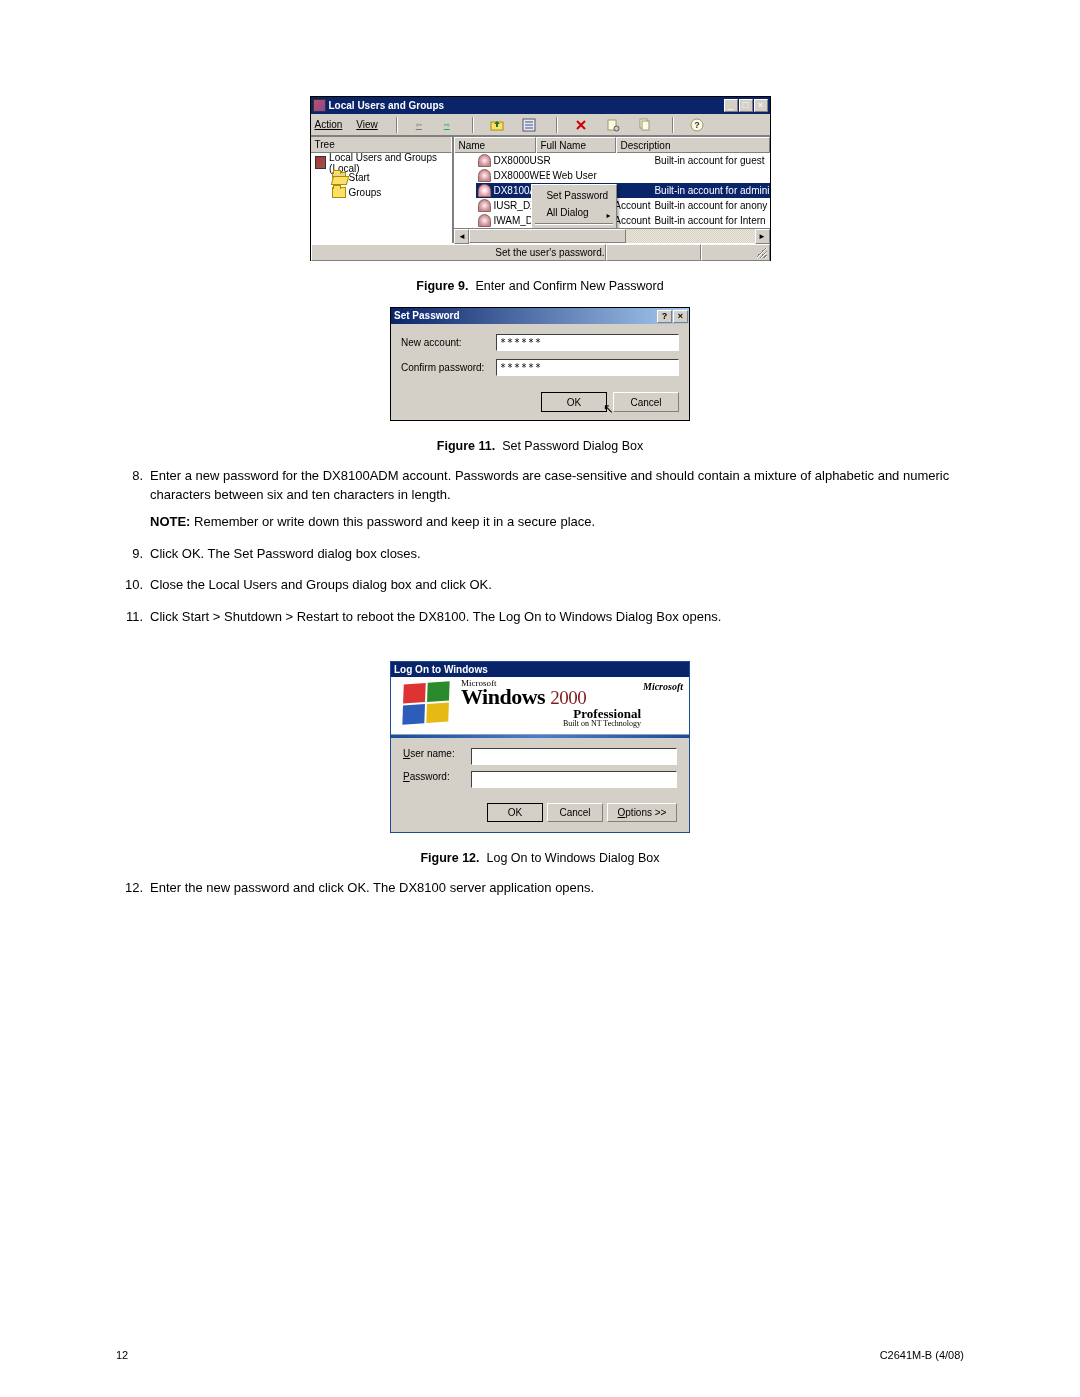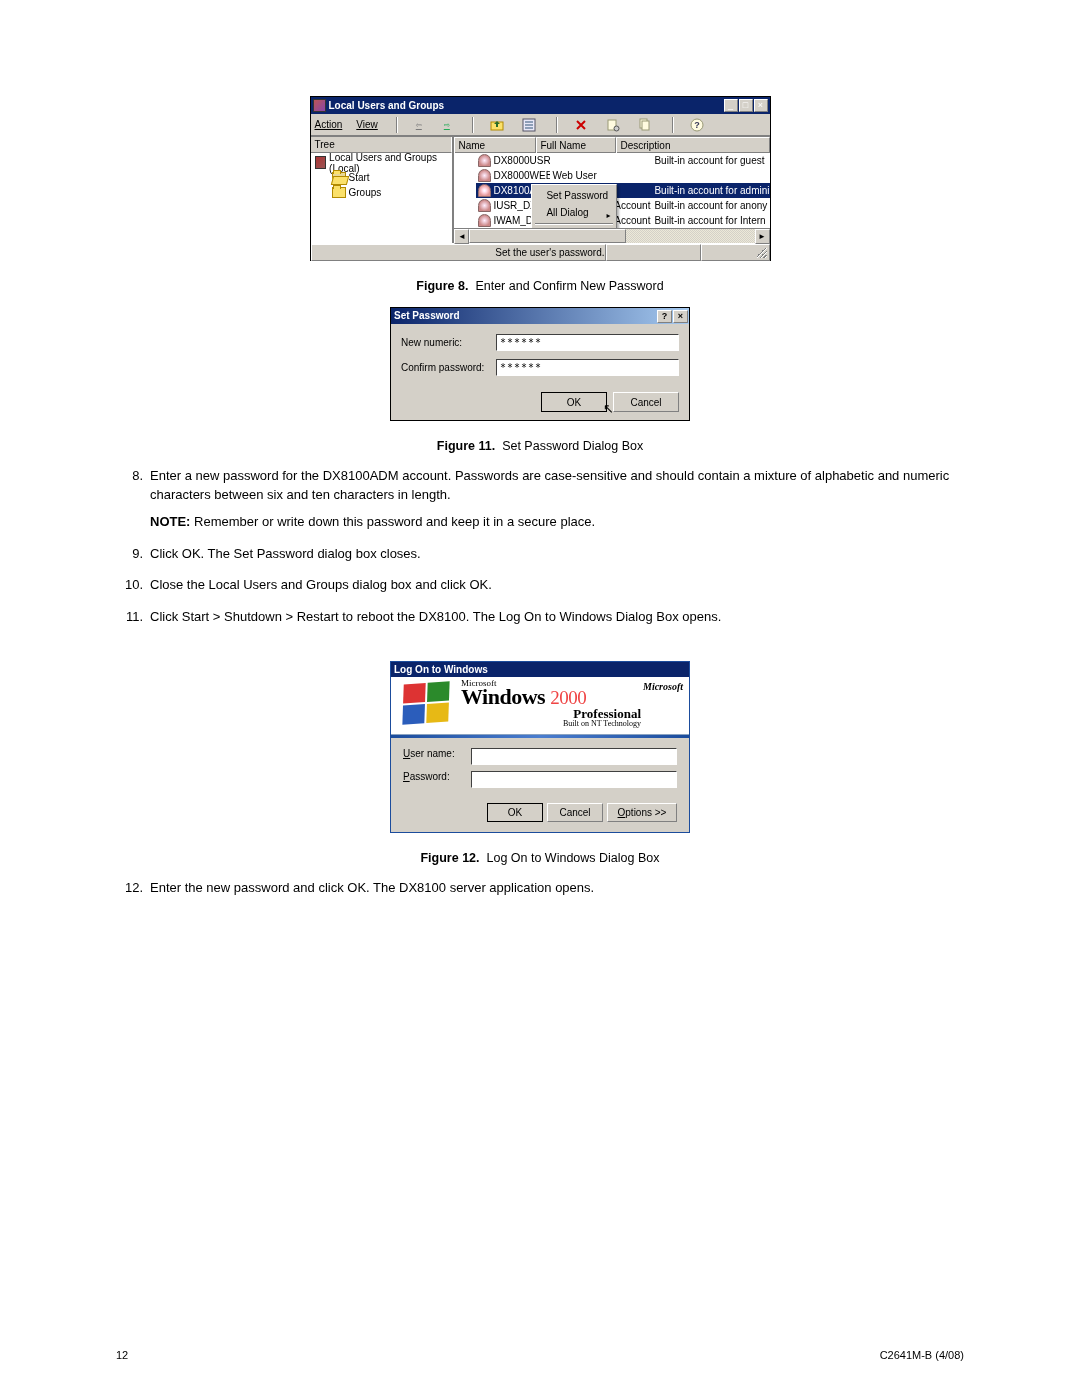--- a/index.html
+++ b/index.html
@@ -197,21 +197,21 @@
   .banner .flag span:nth-child(1){background:#d33;}
   .banner .flag span:nth-child(2){background:#2b8a2b;}
   .banner .flag span:nth-child(3){background:#2b5dbb;}
   .banner .flag span:nth-child(4){background:#e7b915;}
   .banner .wtxt {
     position:absolute; left: 70px; top: 2px; right: 10px;
     font-family: Georgia, "Times New Roman", serif; color:#000; line-height:0.92;
   }
   .banner .wtxt .l1 { font-size: 9px;}
   .banner .wtxt .l2 { font-size: 22px; font-weight: 900; letter-spacing: -0.5px;}
-  .banner .wtxt .l2 .num { font-weight: 300; color: #ef4444; font-size:19px;}
+  .banner .wtxt .l2 .num { font-weight: 300; color: #7f1d1d; font-size:19px;}
   .banner .wtxt .l3 { font-size: 13px; font-weight: 900; text-align: right; margin-right: 38px;}
   .banner .wtxt .l4 { font-size: 8px; text-align: right; margin-right: 38px;}
 
   .logon .body3 { padding: 10px 12px 6px 12px;}
   .logon .frow2 { display:flex; margin-bottom:6px;}
   .logon .frow2 label { width: 68px;}
   .logon .frow2 label .ul { text-decoration: underline;}
   .logon .frow2 .inp2 { flex:1; height:17px; background:#fff; border:1px solid #808080; border-top-color:#404040; border-left-color:#404040; border-right-color:#fff; border-bottom-color:#fff;}
   .logon .btns3 { display:flex; justify-content:flex-end; gap:4px; padding: 3px 12px 10px 0;}
   .logon .btns3 .dbtn { width: 56px; height:19px; font-size:10px;}
@@ -371,34 +371,34 @@
     <div class="statusbar">
       <div class="cell c1">Set the user's password.</div>
       <div class="cell c2"></div>
       <div class="cell c3">
           <span class="grip"></span>
         </div>
     </div>
   </div>
 
   <div class="fig-caption">
-    <b>Figure 8.</b>&nbsp;
+    <b>Figure 9.</b>&nbsp;
     <span>Enter and Confirm New Password</span>
   </div>
 
 
   <div class="setpw">
     <div class="tbar2">
       <span class="sp">Set Password</span>
       <span class="xb">?</span>
       <span class="xb">×</span>
     </div>
     <div class="body2">
       <div class="frow">
-        <label>New numeric:</label>
+        <label>New account:</label>
         <div class="inp">******</div>
       </div>
       <div class="frow">
         <label>Confirm password:</label>
         <div class="inp">******</div>
       </div>
     </div>
     <div class="dlg-btns">
       <span class="okwrap">
         <span class="dbtn default">OK</span>

